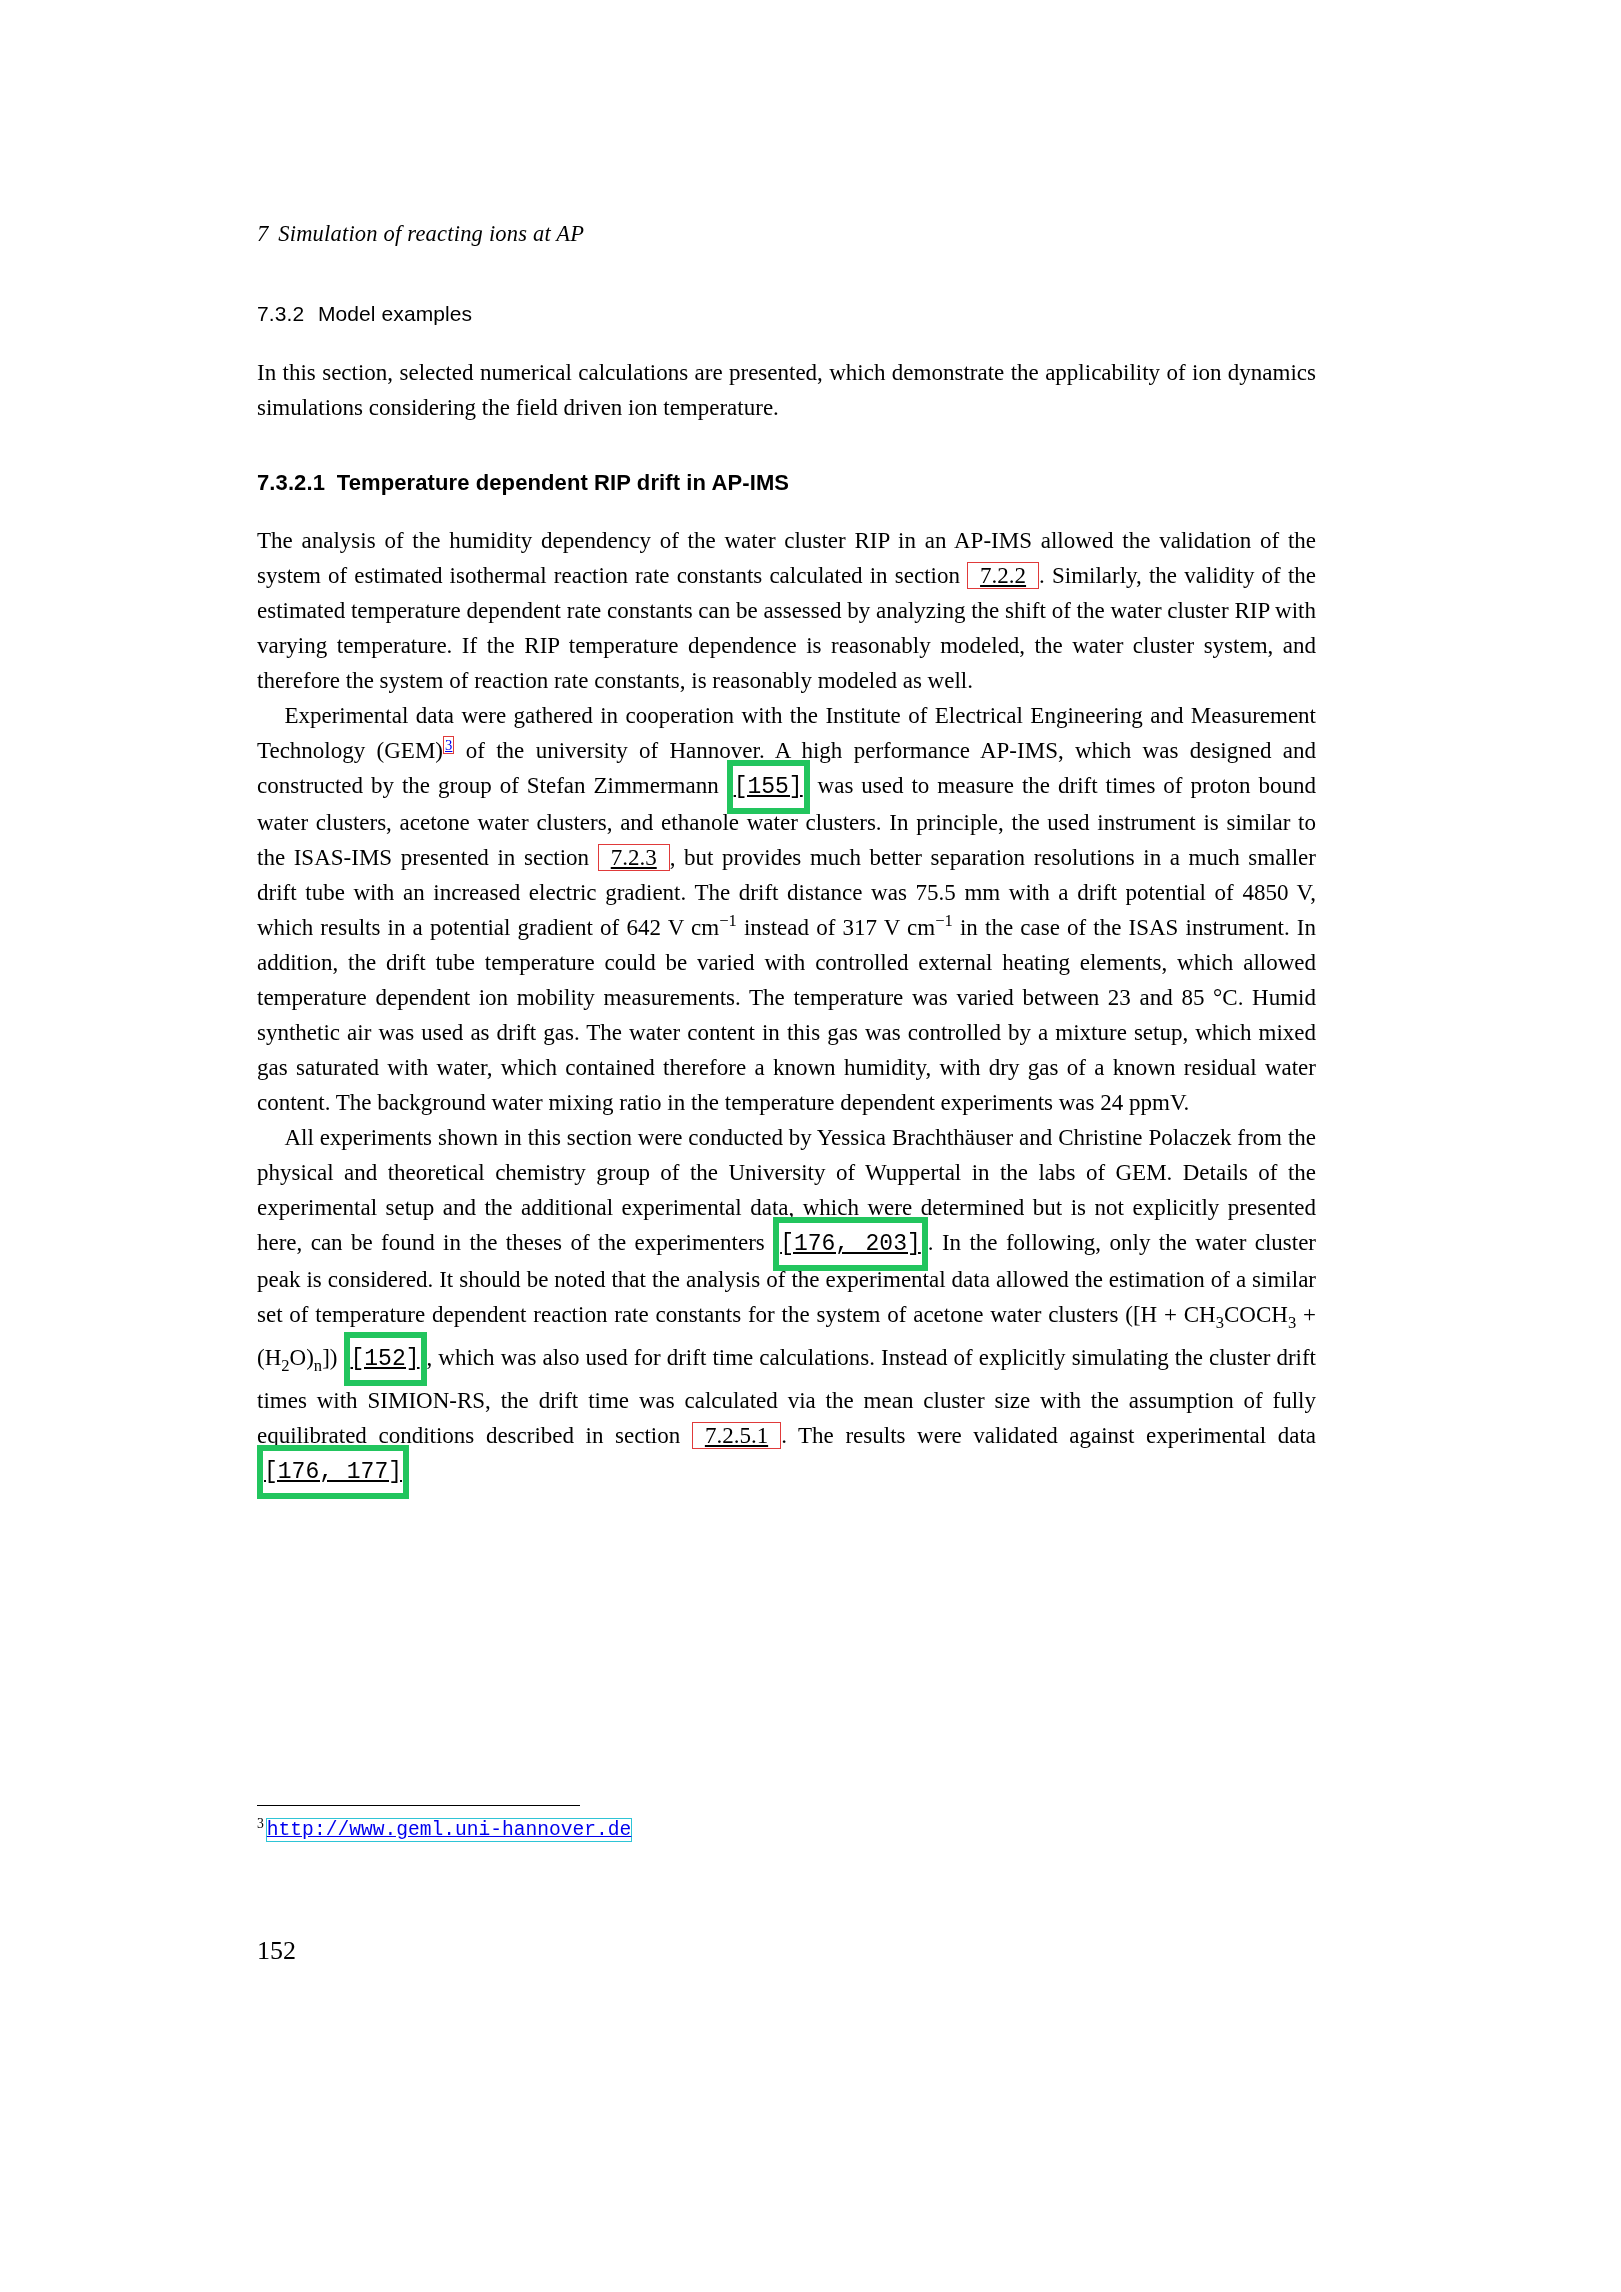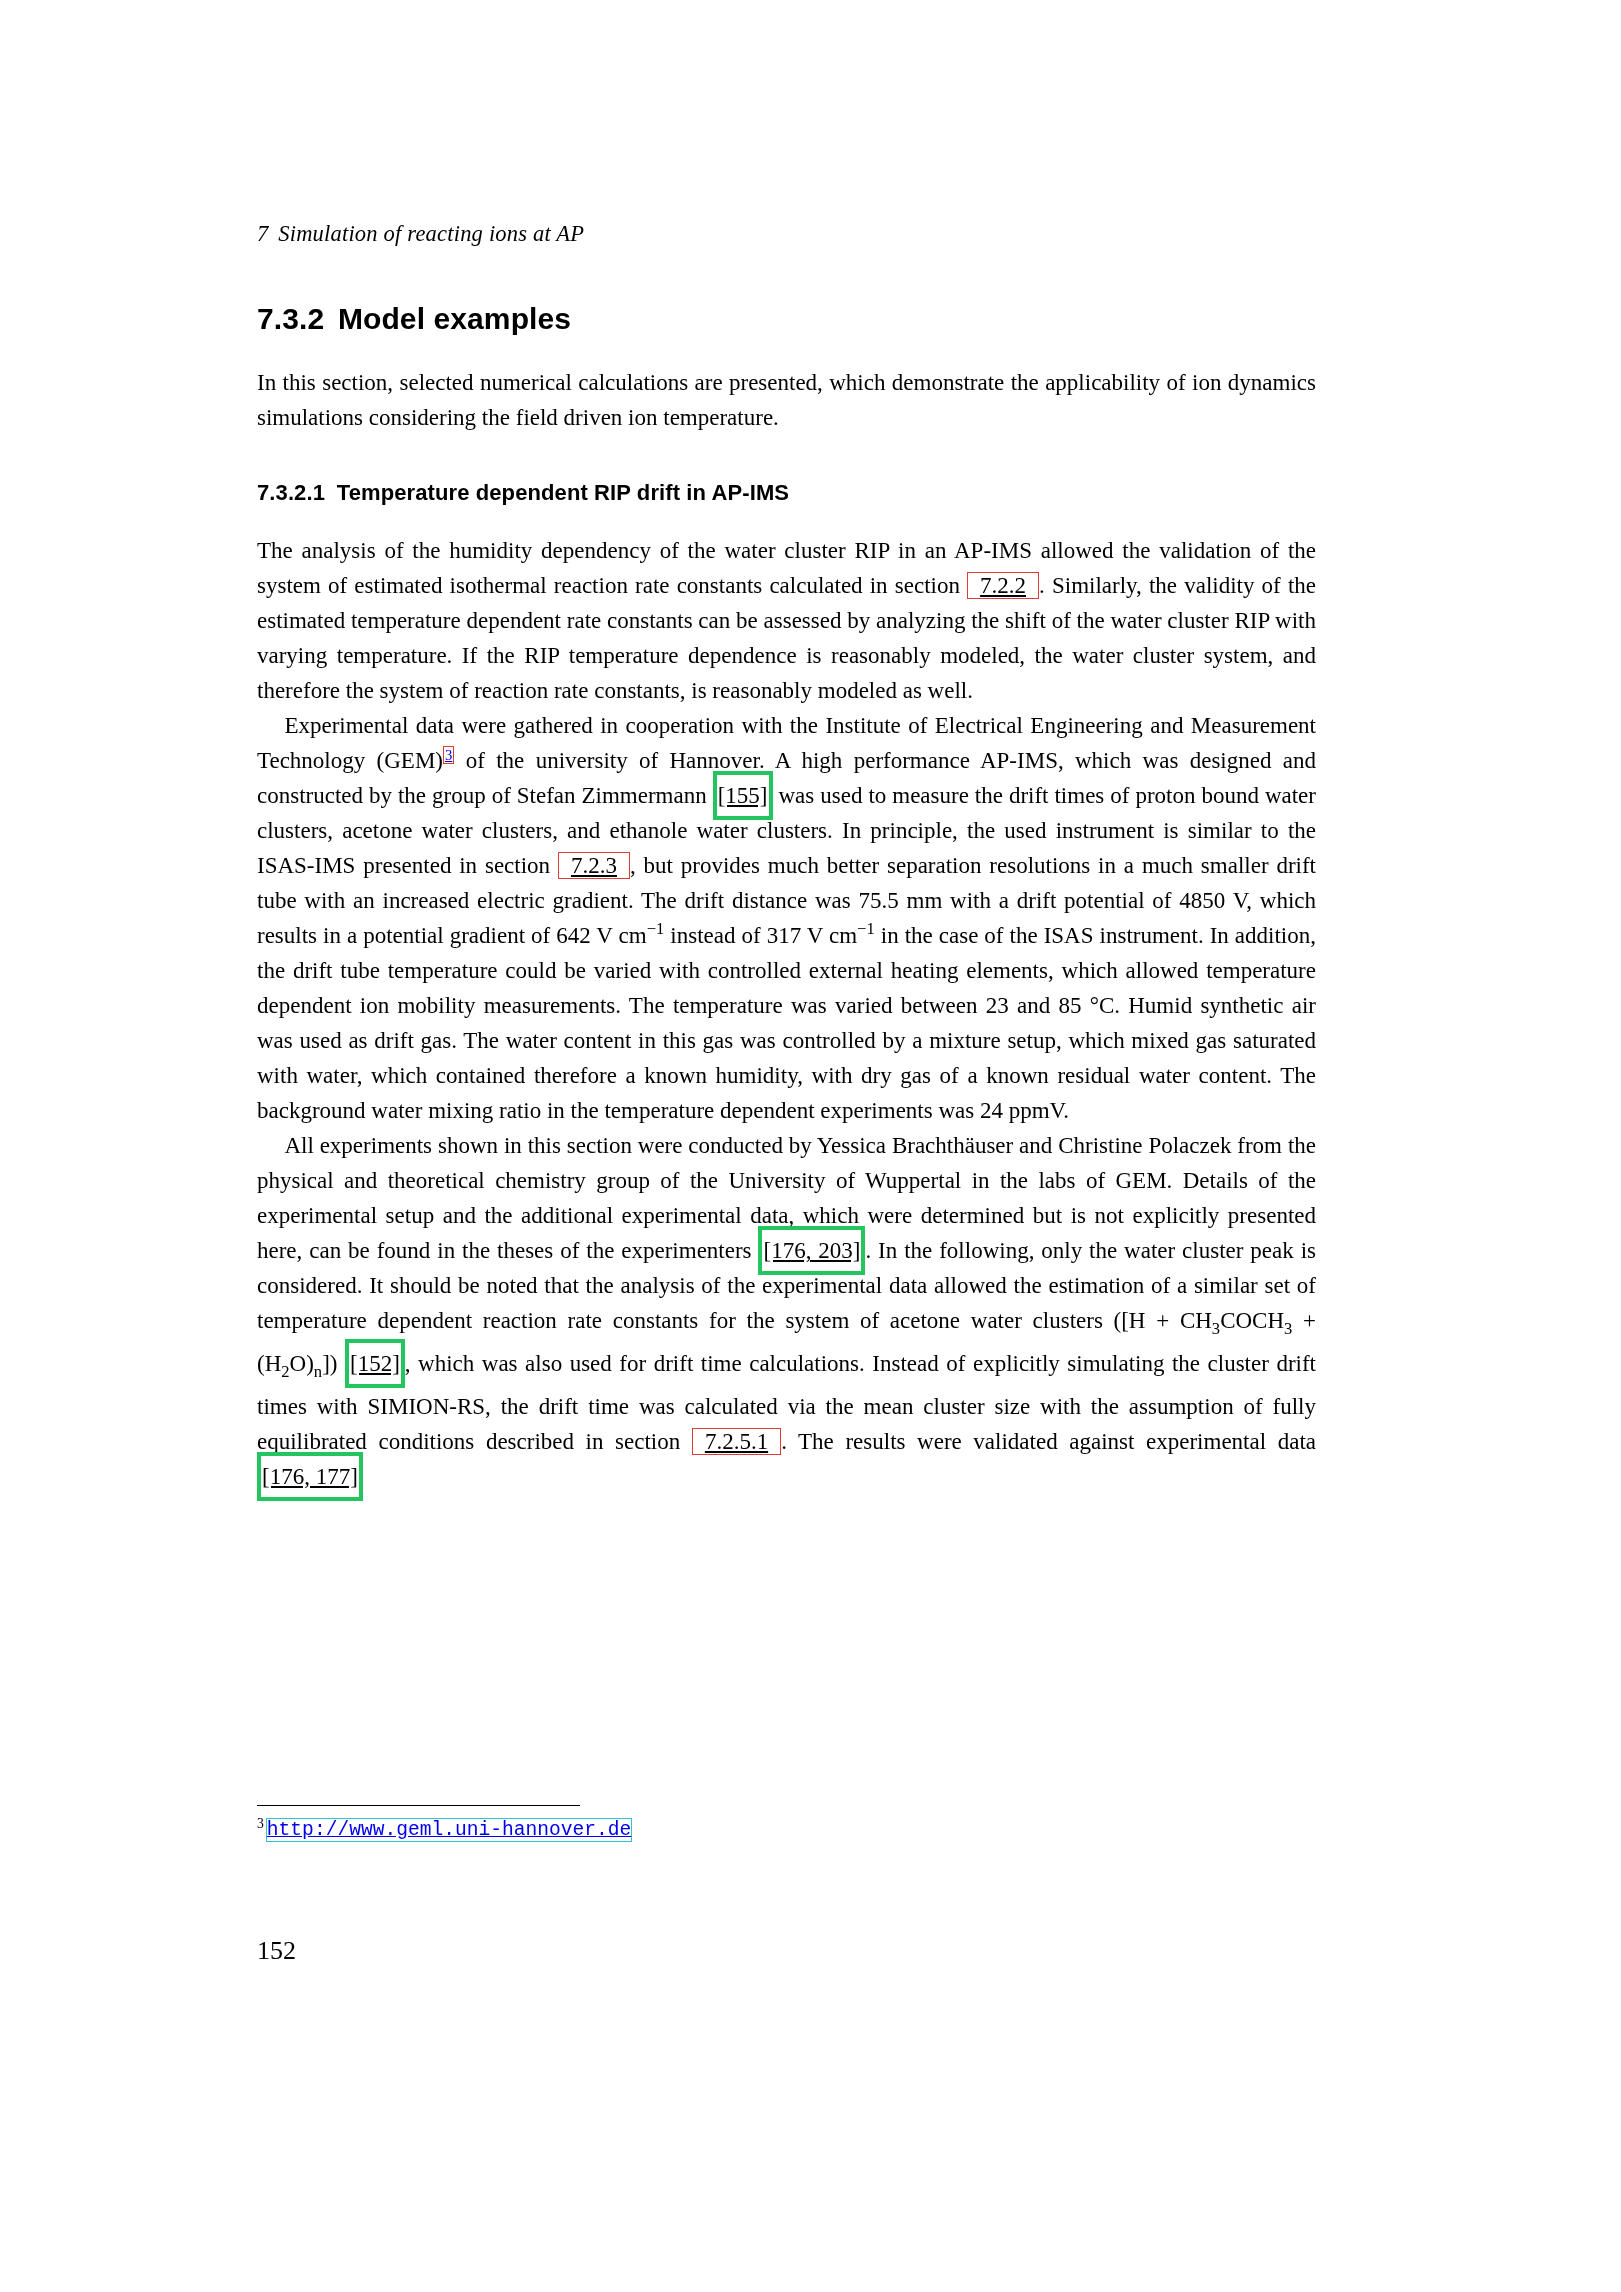--- a/index.html
+++ b/index.html
@@ -31,22 +31,22 @@
     font-family: "Liberation Serif", serif;
     font-style: italic;
     font-size: 22.5px;
     letter-spacing: 0.2px;
     margin-bottom: 55px;
   }
   .runhead .num { font-style: italic; margin-right: 9.8px; }
 
   h2.sec {
     font-family: "Liberation Sans", sans-serif;
-    font-weight: bold;
-    font-size: 30px;
+    font-weight: normal;
+    font-size: 21px;
     margin: 16px 0 29px 0;
     letter-spacing: 0.1px;
   }
   h2.sec .n { margin-right: 13.7px; }
 
   h3.subsec {
     font-family: "Liberation Sans", sans-serif;
     font-weight: bold;
     font-size: 22px;
     margin: 45px 0 27.4px 0;
@@ -58,24 +58,25 @@
     font-size: 23px;
     line-height: 35px;
     text-align: justify;
     margin: 0;
     hyphens: auto;
   }
   p.indent { text-indent: 27.4px; }
 
   
   .ref {
-    border: 4px solid #22c55e;
+    border: 6px solid #22c55e;
     padding: 8px 1px;
     color: #000;
     white-space: nowrap;
+    font-family: Liberation Mono, monospace;
   }
   .xref {
     border: 1px solid #e03a3a;
     padding: 0 12px;
     color: #000;
     white-space: nowrap;
   }
   .fnmark {
     border: 1px solid #e03a3a;
     padding: 0 1px;

